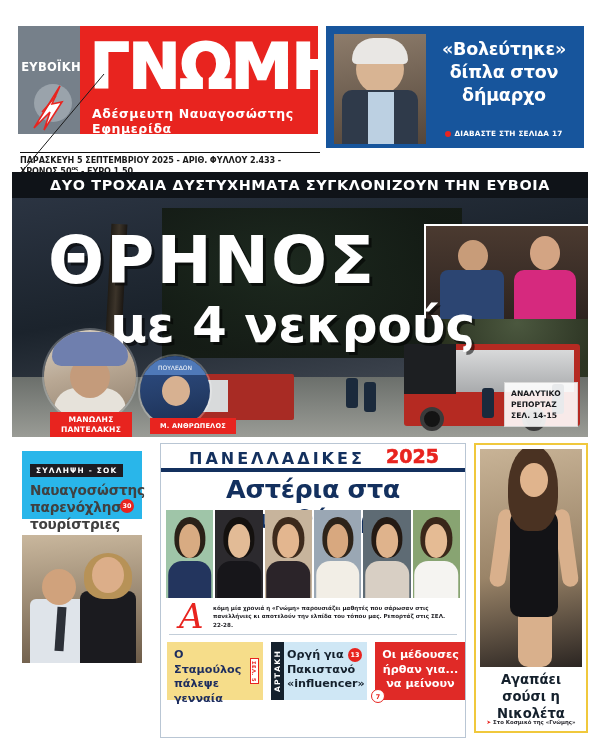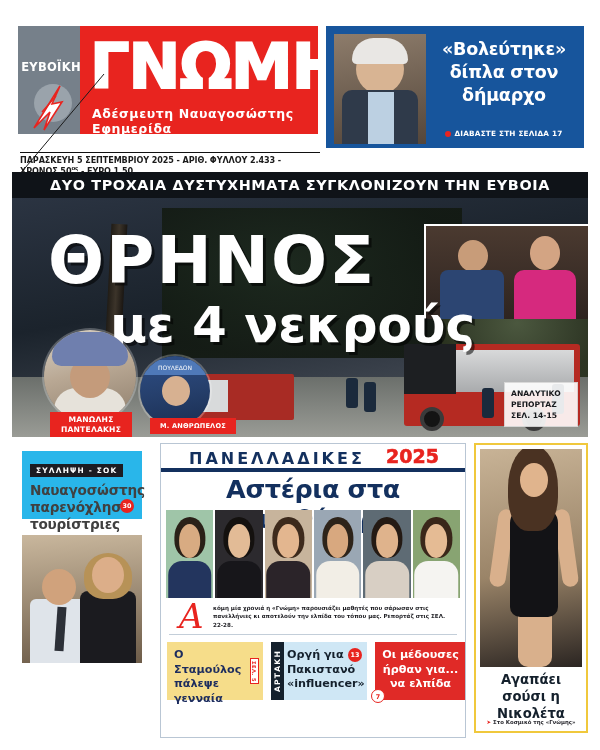--- a/index.html
+++ b/index.html
@@ -484,21 +484,21 @@
         <div class="box-yellow">
           <div class="by-title">Ο Σταμούλος πάλεψε γενναία</div>
           <div class="sidebadge">ΣΕΛ. 5</div>
         </div>
         <div class="box-blue">
           <div class="bb-vert">ΑΡΤΑΚΗ</div>
           <div class="bb-title">Οργή για Πακιστανό «influencer»</div>
           <div class="pagebadge pb-blue">13</div>
         </div>
         <div class="box-red">
-          <div class="br-title">Οι μέδουσες ήρθαν για... να ελπίδα</div>
+          <div class="br-title">Οι μέδουσες ήρθαν για... να μείνουν</div>
           <div class="pagebadge pb-red">7</div>
         </div>
       </div>
     </div>
 
     <div class="rcol">
       <div class="rphoto">
         <div class="rp-arm1"></div>
           <div class="rp-arm2"></div>
         <div class="rp-legs"></div>

